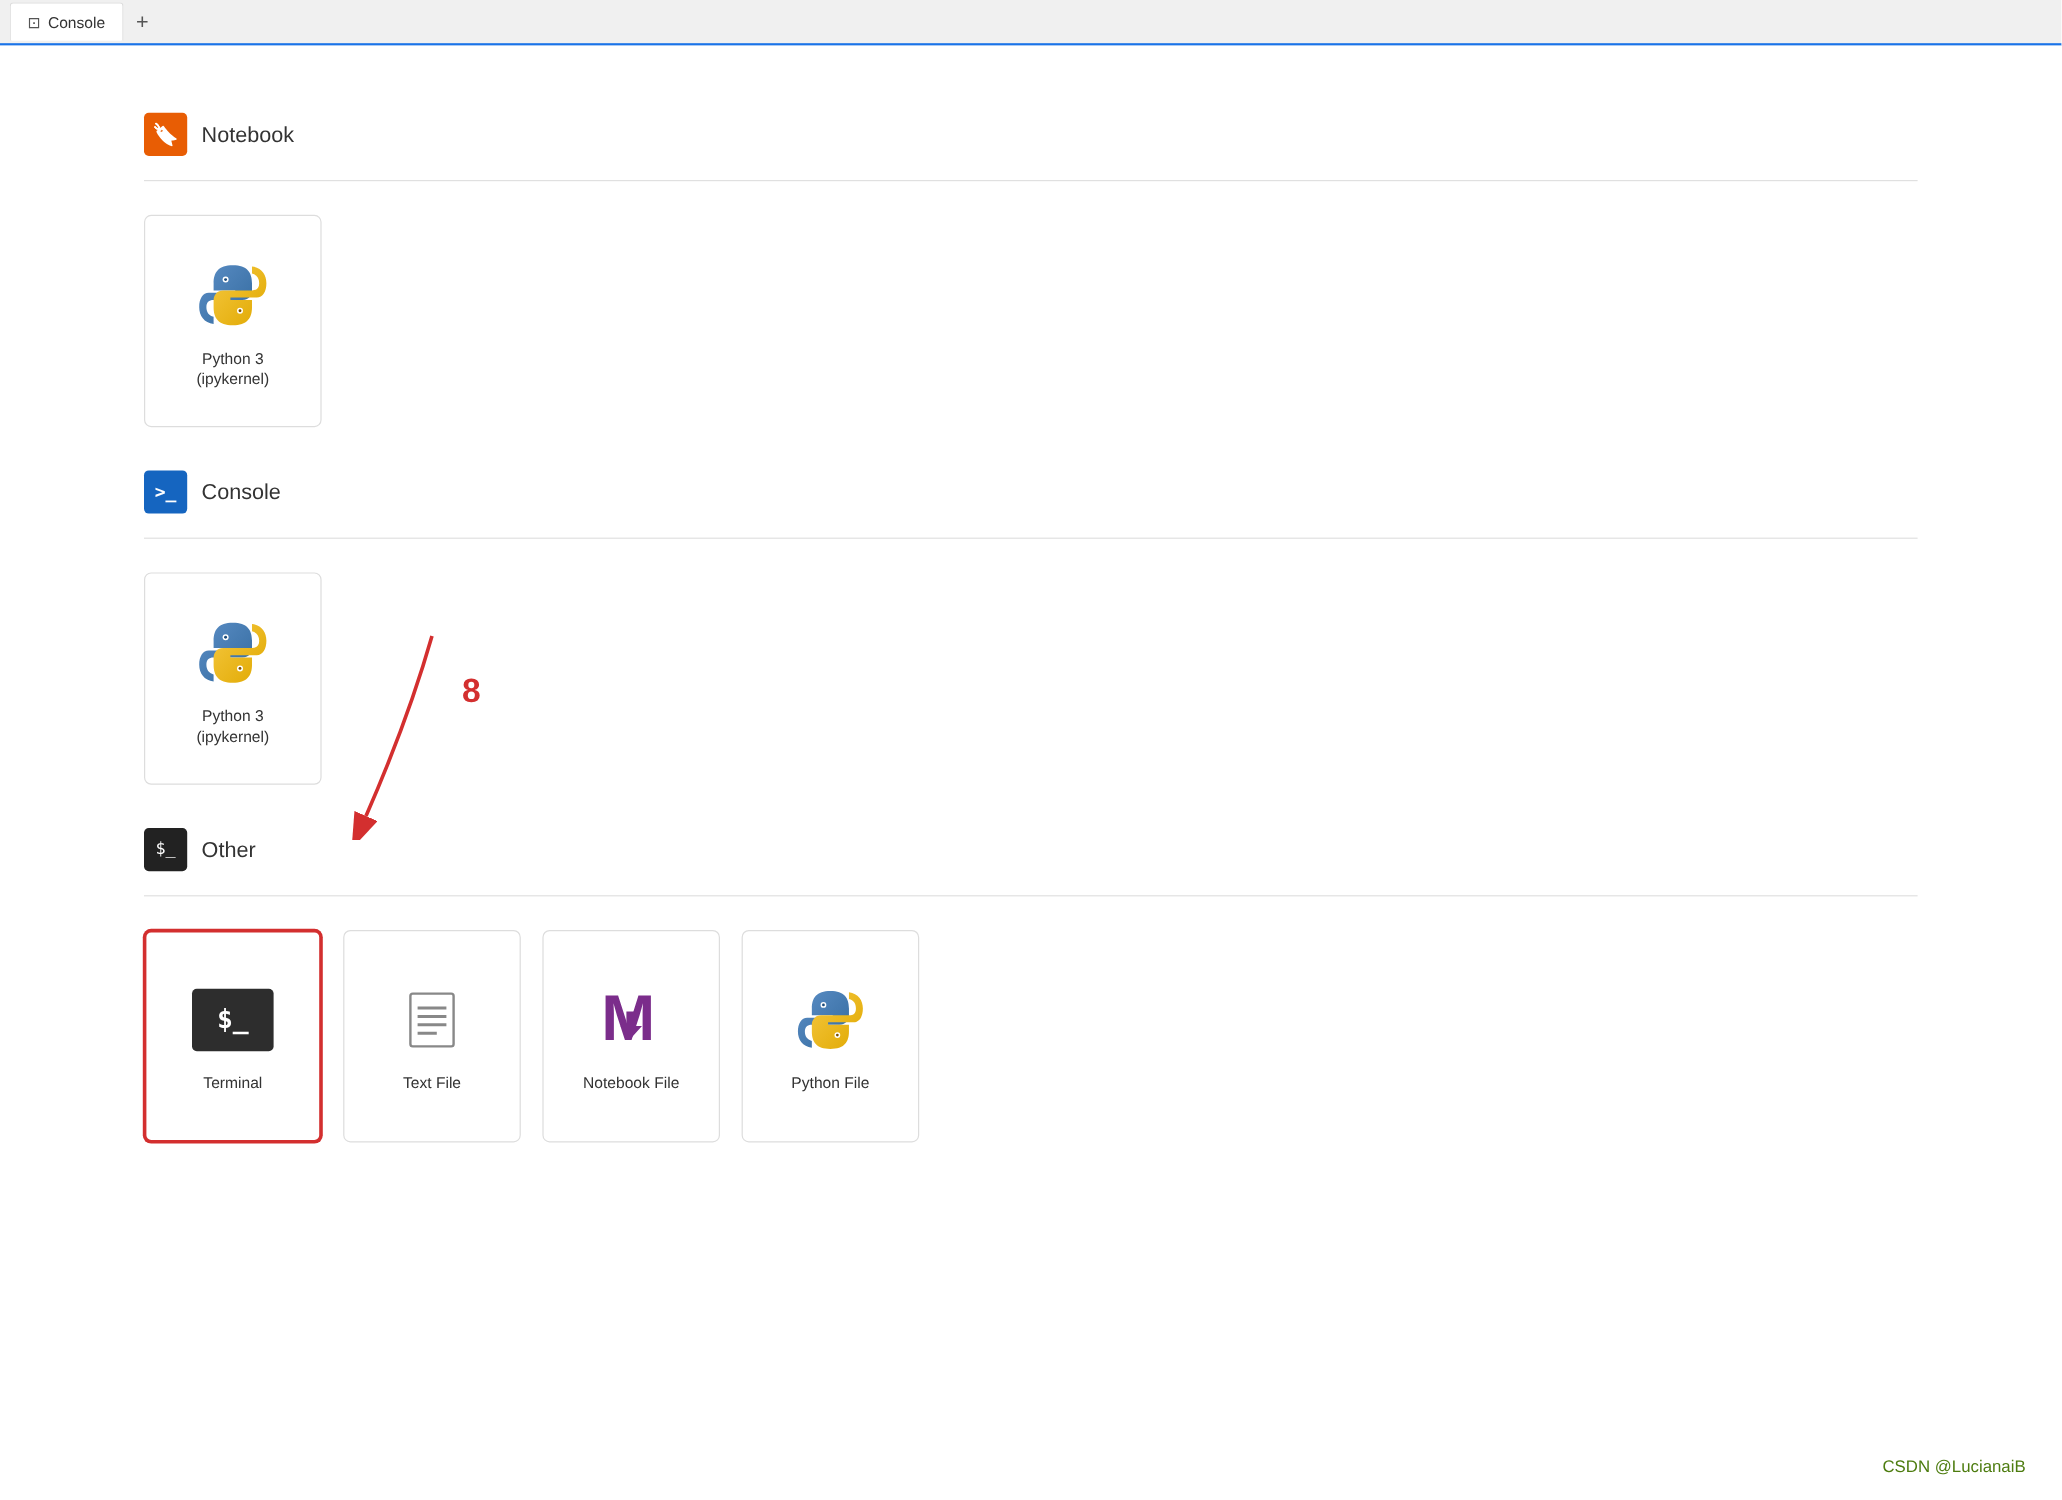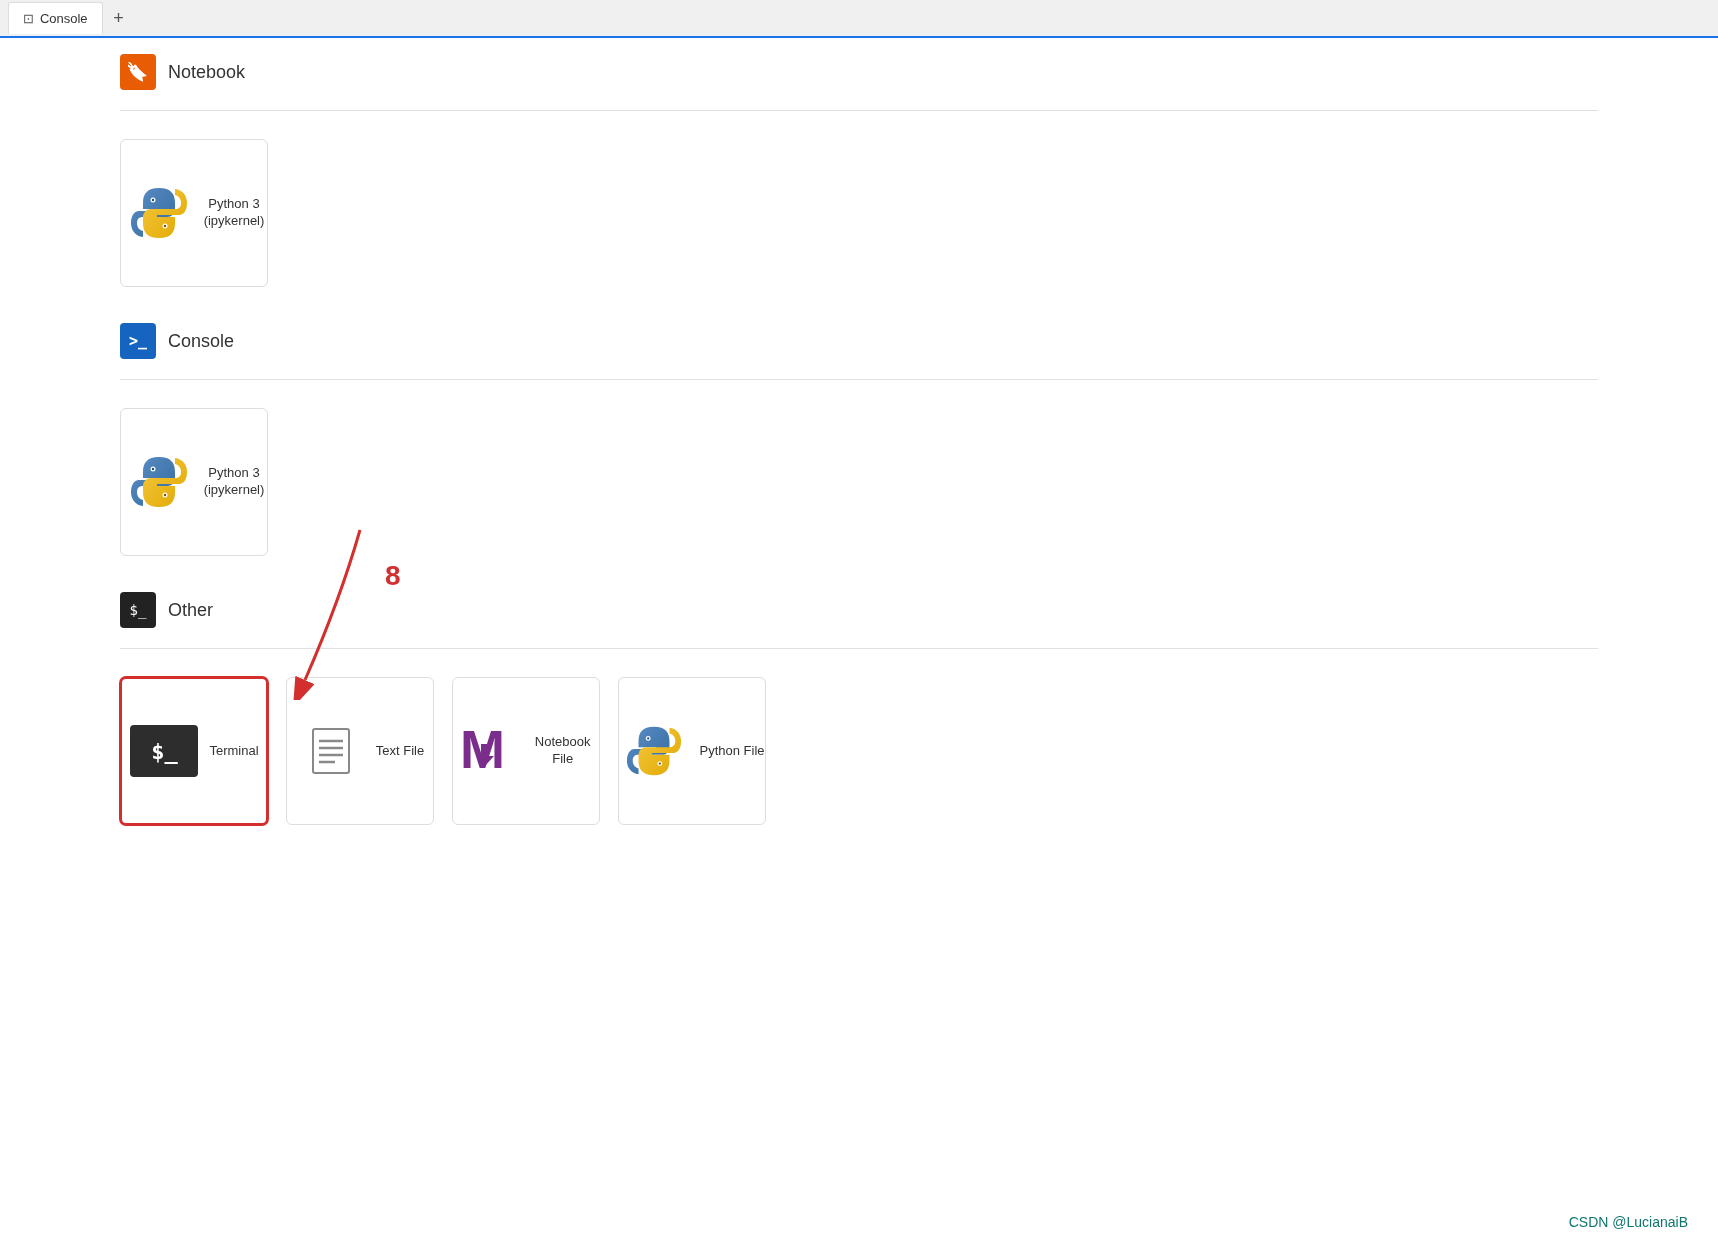--- a/index.html
+++ b/index.html
@@ -49,21 +49,21 @@
       background: none;
       border: none;
       font-size: 18px;
       color: #555;
       cursor: pointer;
       border-radius: 3px;
     }
 
     
     .main-content {
-      padding: 16px 120px;
+      padding: 56px 120px;
       background: #fff;
       height: calc(1250px - 38px);
       overflow-y: auto;
     }
 
     
     .section-header {
       display: flex;
       align-items: center;
       gap: 12px;
@@ -121,25 +121,26 @@
 
     
     .cards-row {
       display: flex;
       flex-wrap: wrap;
       gap: 18px;
       margin-bottom: 36px;
     }
     .card {
       width: 148px;
-      height: 148px;
+      height: 177px;
       border: 1px solid #ddd;
       border-radius: 6px;
       background: #fff;
       display: flex;
+      flex-direction: column;
       align-items: center;
       justify-content: center;
       cursor: pointer;
       transition: box-shadow 0.15s;
       gap: 10px;
     }
     .card.highlighted {
       border: 2px solid #d32f2f;
       box-shadow: 0 0 0 1px #d32f2f;
     }
@@ -193,21 +194,21 @@
       top: 520px;
       pointer-events: none;
     }
 
     
     .watermark {
       position: absolute;
       bottom: 20px;
       right: 30px;
       font-size: 14px;
-      color: #0f766e;
+      color: #4d7c0f;
     }
 
     
     .pythonfile-icon {
       width: 58px;
       height: 58px;
     }
 
     
     .contextual-icon {

